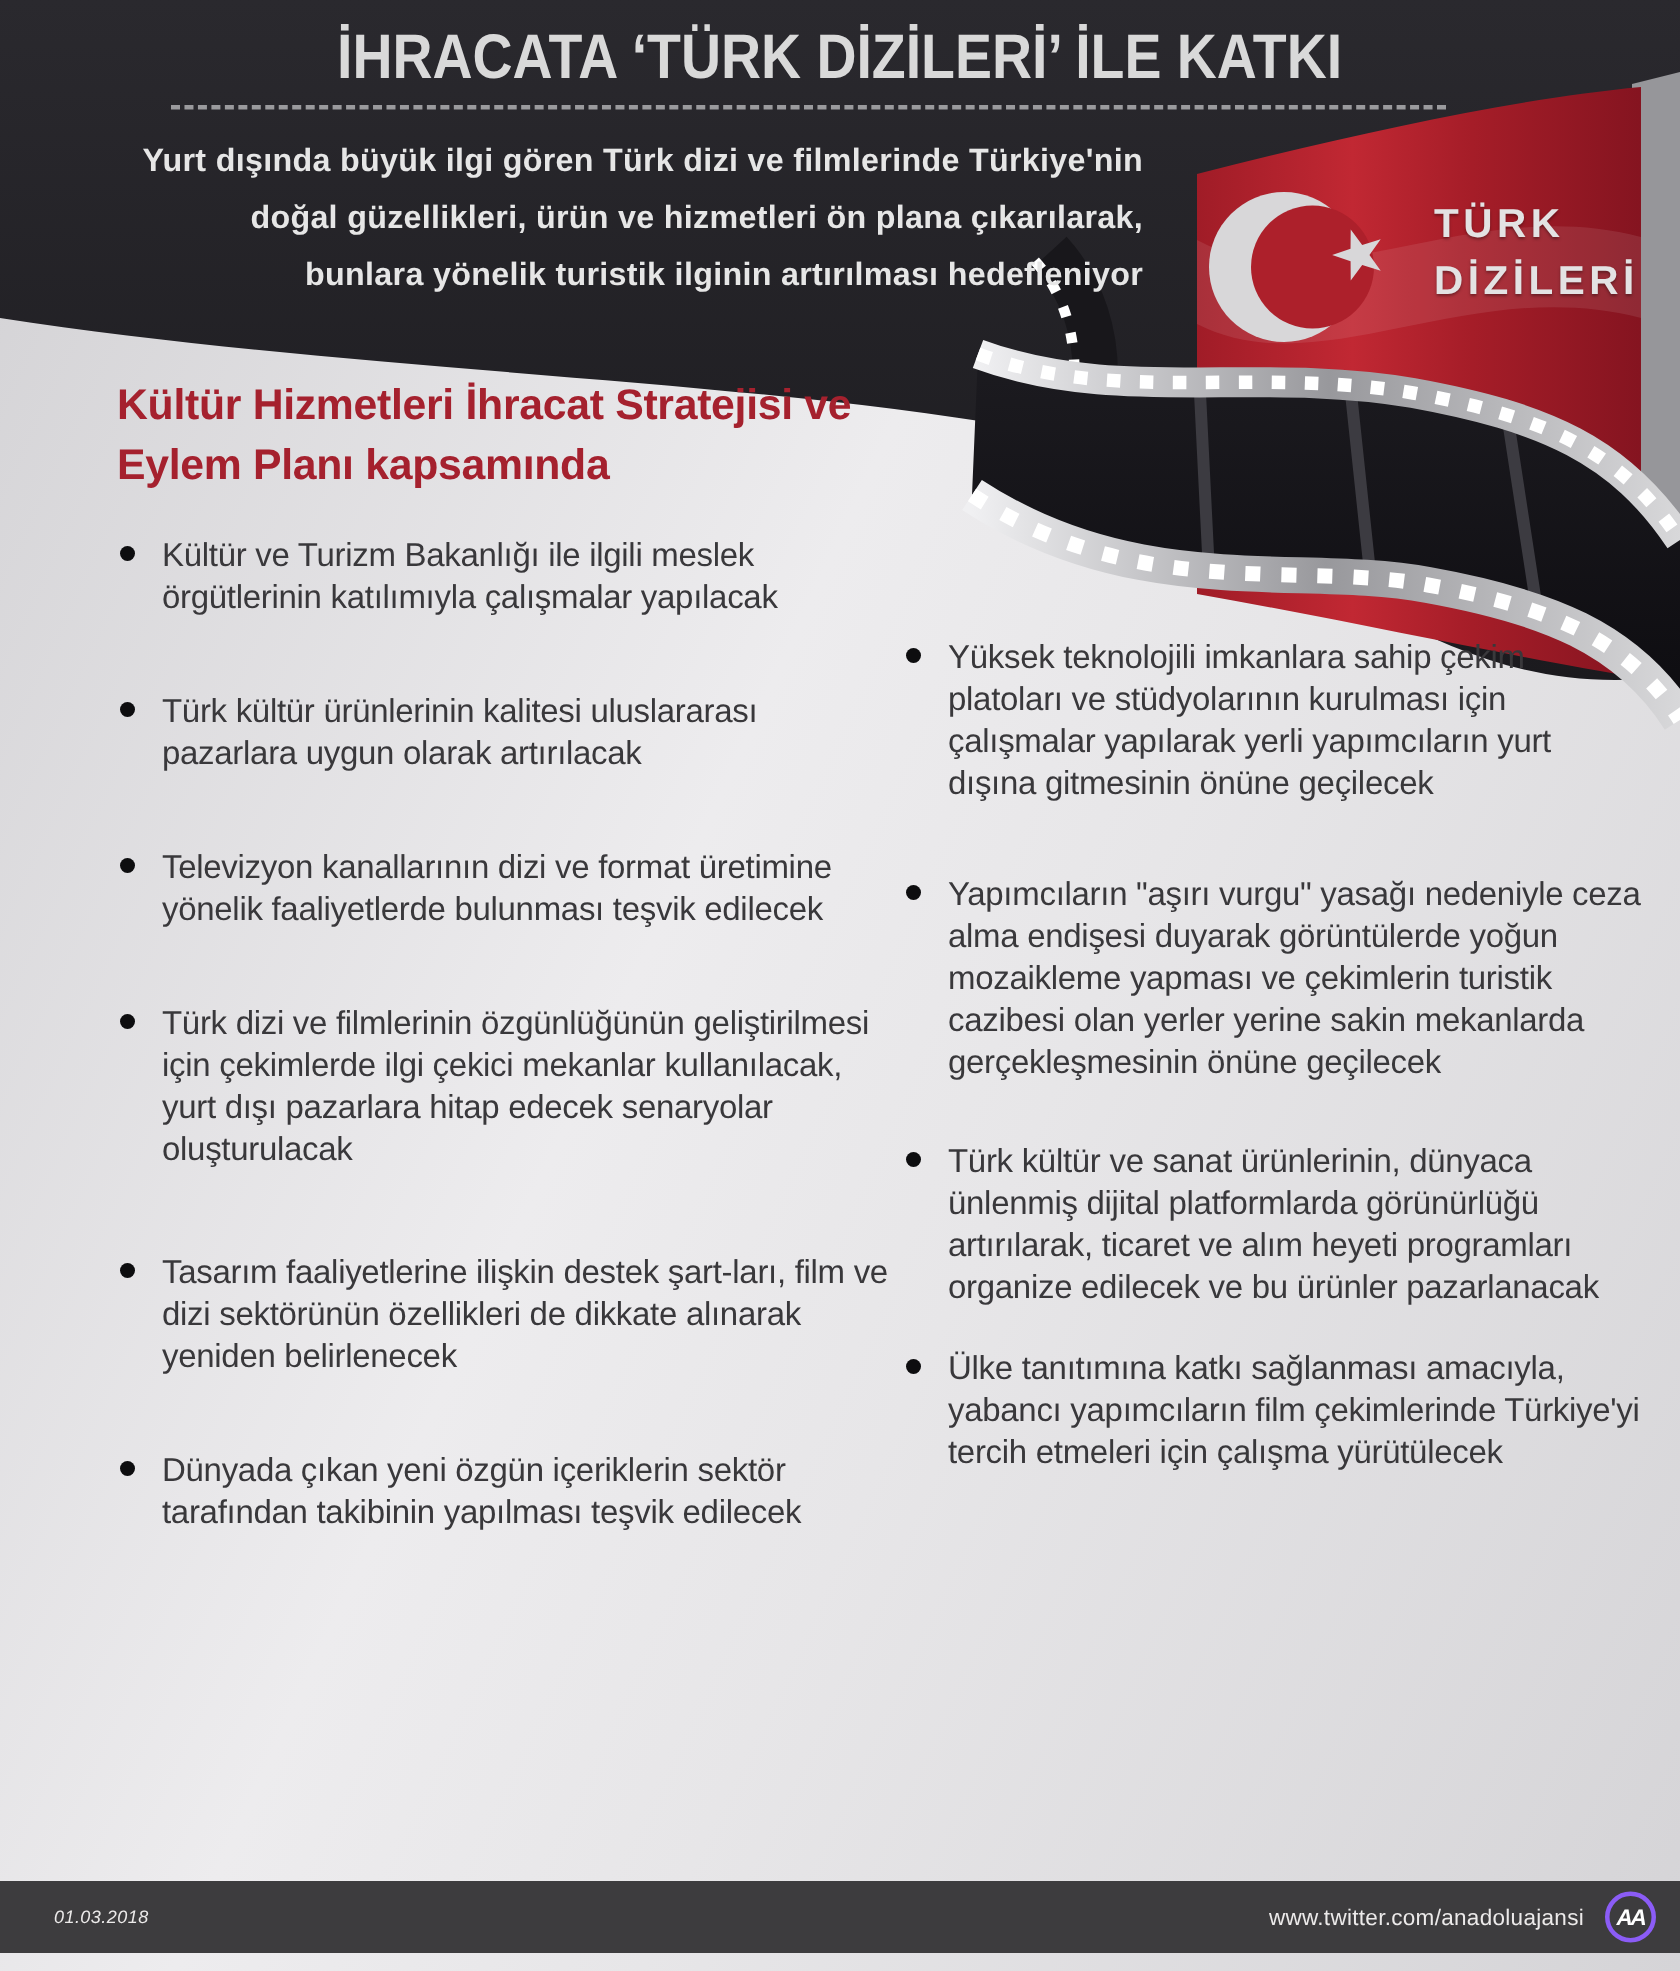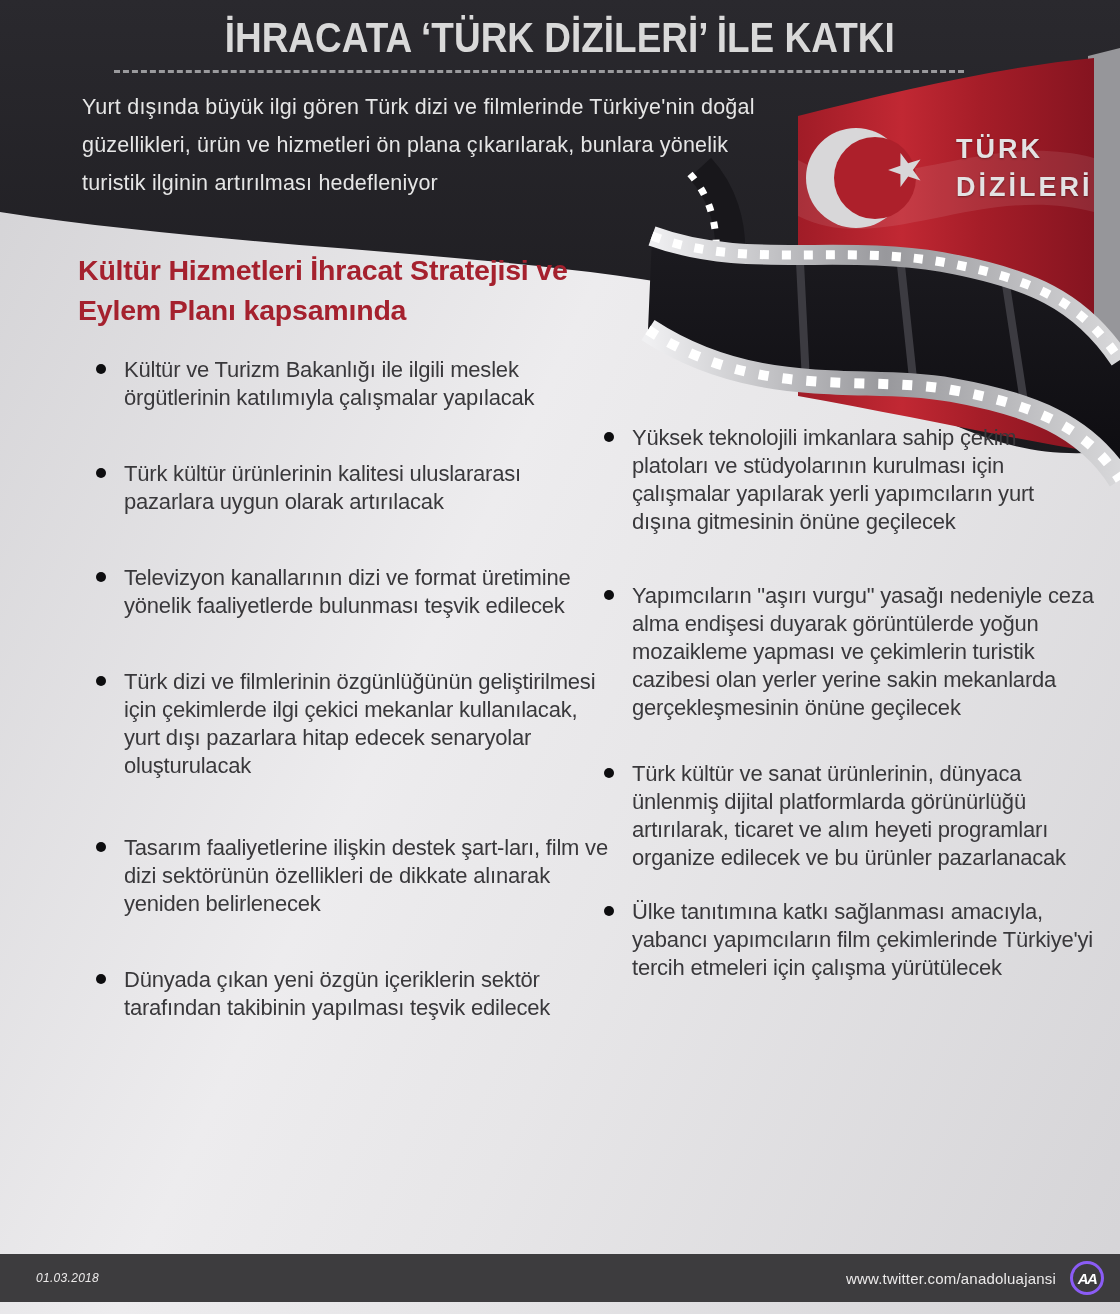--- a/index.html
+++ b/index.html
@@ -14,21 +14,21 @@
   .title-inner{
     display:inline-block;transform:scaleX(.88);transform-origin:center;
     font-size:42px;font-weight:bold;color:#d9d9d9;letter-spacing:0px;
   }
   .dashed-line{
     position:absolute;top:70px;left:114px;width:850px;height:0;
     border-top:3px dashed #9a9a9d;
   }
   .intro{
     position:absolute;top:88px;left:82px;width:680px;
-    font-size:21.5px;line-height:38px;color:#e6e6e6;font-weight:400;letter-spacing:.2px;
+    font-size:21.5px;line-height:38px;color:#e6e6e6;font-weight:700;letter-spacing:.2px;text-align:right;
   }
   
   .flag-label{
     position:absolute;top:130px;left:956px;color:#e3e2e3;font-weight:bold;
     font-size:27px;line-height:38px;letter-spacing:3px;text-shadow:0 1px 2px rgba(0,0,0,.35);
   }
   
   .section-heading{
     position:absolute;top:250px;left:78px;width:560px;
     color:#a5212e;font-size:28.5px;font-weight:bold;line-height:40px;
@@ -37,21 +37,21 @@
   
   ul.bullets{list-style:none;margin:0;padding:0;position:absolute;}
   ul.bullets li{
     position:relative;padding-left:30px;font-size:22px;line-height:28px;
     color:#39383b;letter-spacing:-.2px;
   }
   ul.bullets li .dot{
     position:absolute;left:2px;top:8px;width:10px;height:10px;border-radius:50%;
     background:#0d0d0f;
   }
-  .col-left{top:356px;left:94px;width:520px;}
+  .col-left{top:356px;left:78px;width:520px;}
   .col-left li{margin-bottom:48px;}
   .col-left li:nth-child(4){margin-bottom:54px;}
   .col-right{top:424px;left:602px;width:492px;}
   .col-right li:nth-child(1){margin-bottom:46px;}
   .col-right li:nth-child(2){margin-bottom:38px;}
   .col-right li:nth-child(3){margin-bottom:26px;}
   
   .footer{
     position:absolute;left:0;right:0;bottom:12px;height:48px;background:#3d3c3e;
     display:flex;align-items:center;padding:0 16px 0 36px;box-sizing:border-box;

